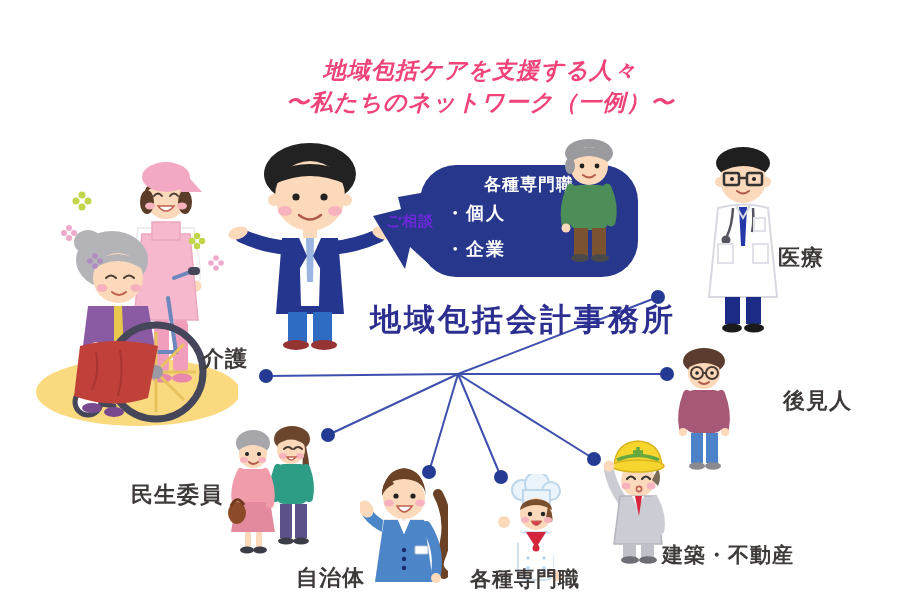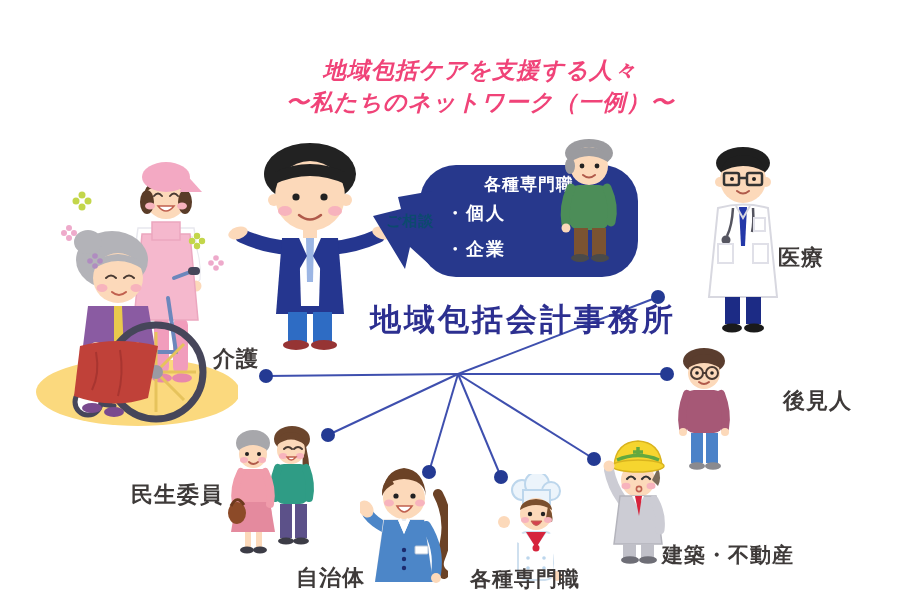--- a/index.html
+++ b/index.html
@@ -18,26 +18,26 @@
   #office-label{left:326px;top:299px;width:360px;font-size:31px;font-weight:bold;
                 color:#2c2f90;letter-spacing:3px;white-space:nowrap;margin-left:44px;}
   
   #bubble{left:420px;top:165px;width:218px;height:112px;background:#27388c;
           border-radius:36px;color:#fff;}
   #bubble-heading{left:38px;top:8px;width:142px;text-align:center;font-size:17px;
                   font-weight:bold;letter-spacing:1px;}
   #bubble-items{left:26px;top:30px;font-size:18px;font-weight:bold;line-height:36px;
                 letter-spacing:2px;}
   #bubble-arrow{left:370px;top:183px;width:62px;height:92px;}
-  #bubble-arrow-label{left:386px;top:212px;width:54px;color:#0c4a6e;font-size:15px;
+  #bubble-arrow-label{left:386px;top:212px;width:54px;color:#6d28d9;font-size:15px;
                       font-weight:bold;letter-spacing:1px;}
   
   .role-label{color:#3e3a39;font-weight:bold;font-size:22px;white-space:nowrap;
               letter-spacing:1px;text-align:center;}
-  #label-kaigo{left:213px;top:344px;}
+  #label-kaigo{left:202px;top:344px;}
   #label-iryo{left:778px;top:243px;}
   #label-kokennin{left:736px;top:386px;margin-left:47px;}
   #label-minsei{left:131px;top:480px;}
   #label-jichitai{left:296px;top:563px;}
   #label-senmonshoku{left:470px;top:565px;font-size:21px;}
   #label-kenchiku{left:662px;top:541px;font-size:21px;}
 </style>
 </head>
 <body>
 

